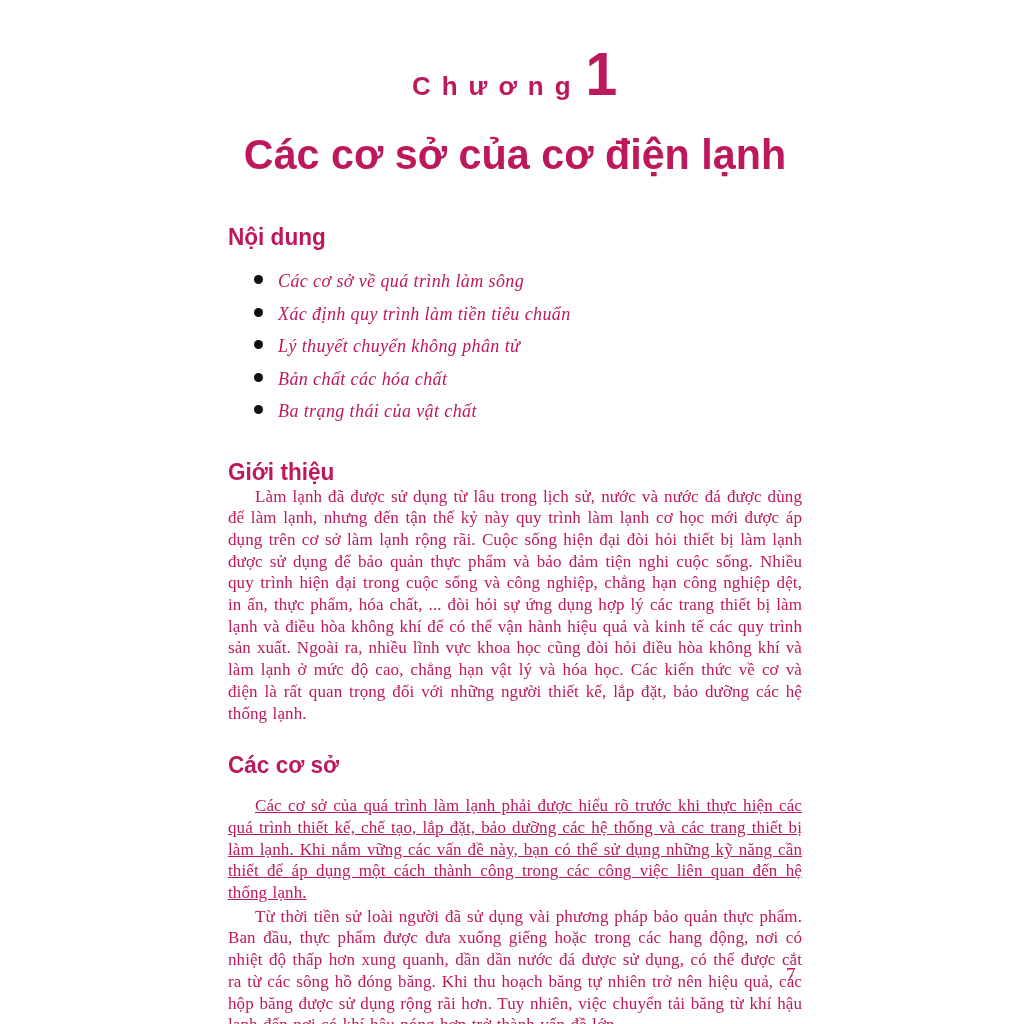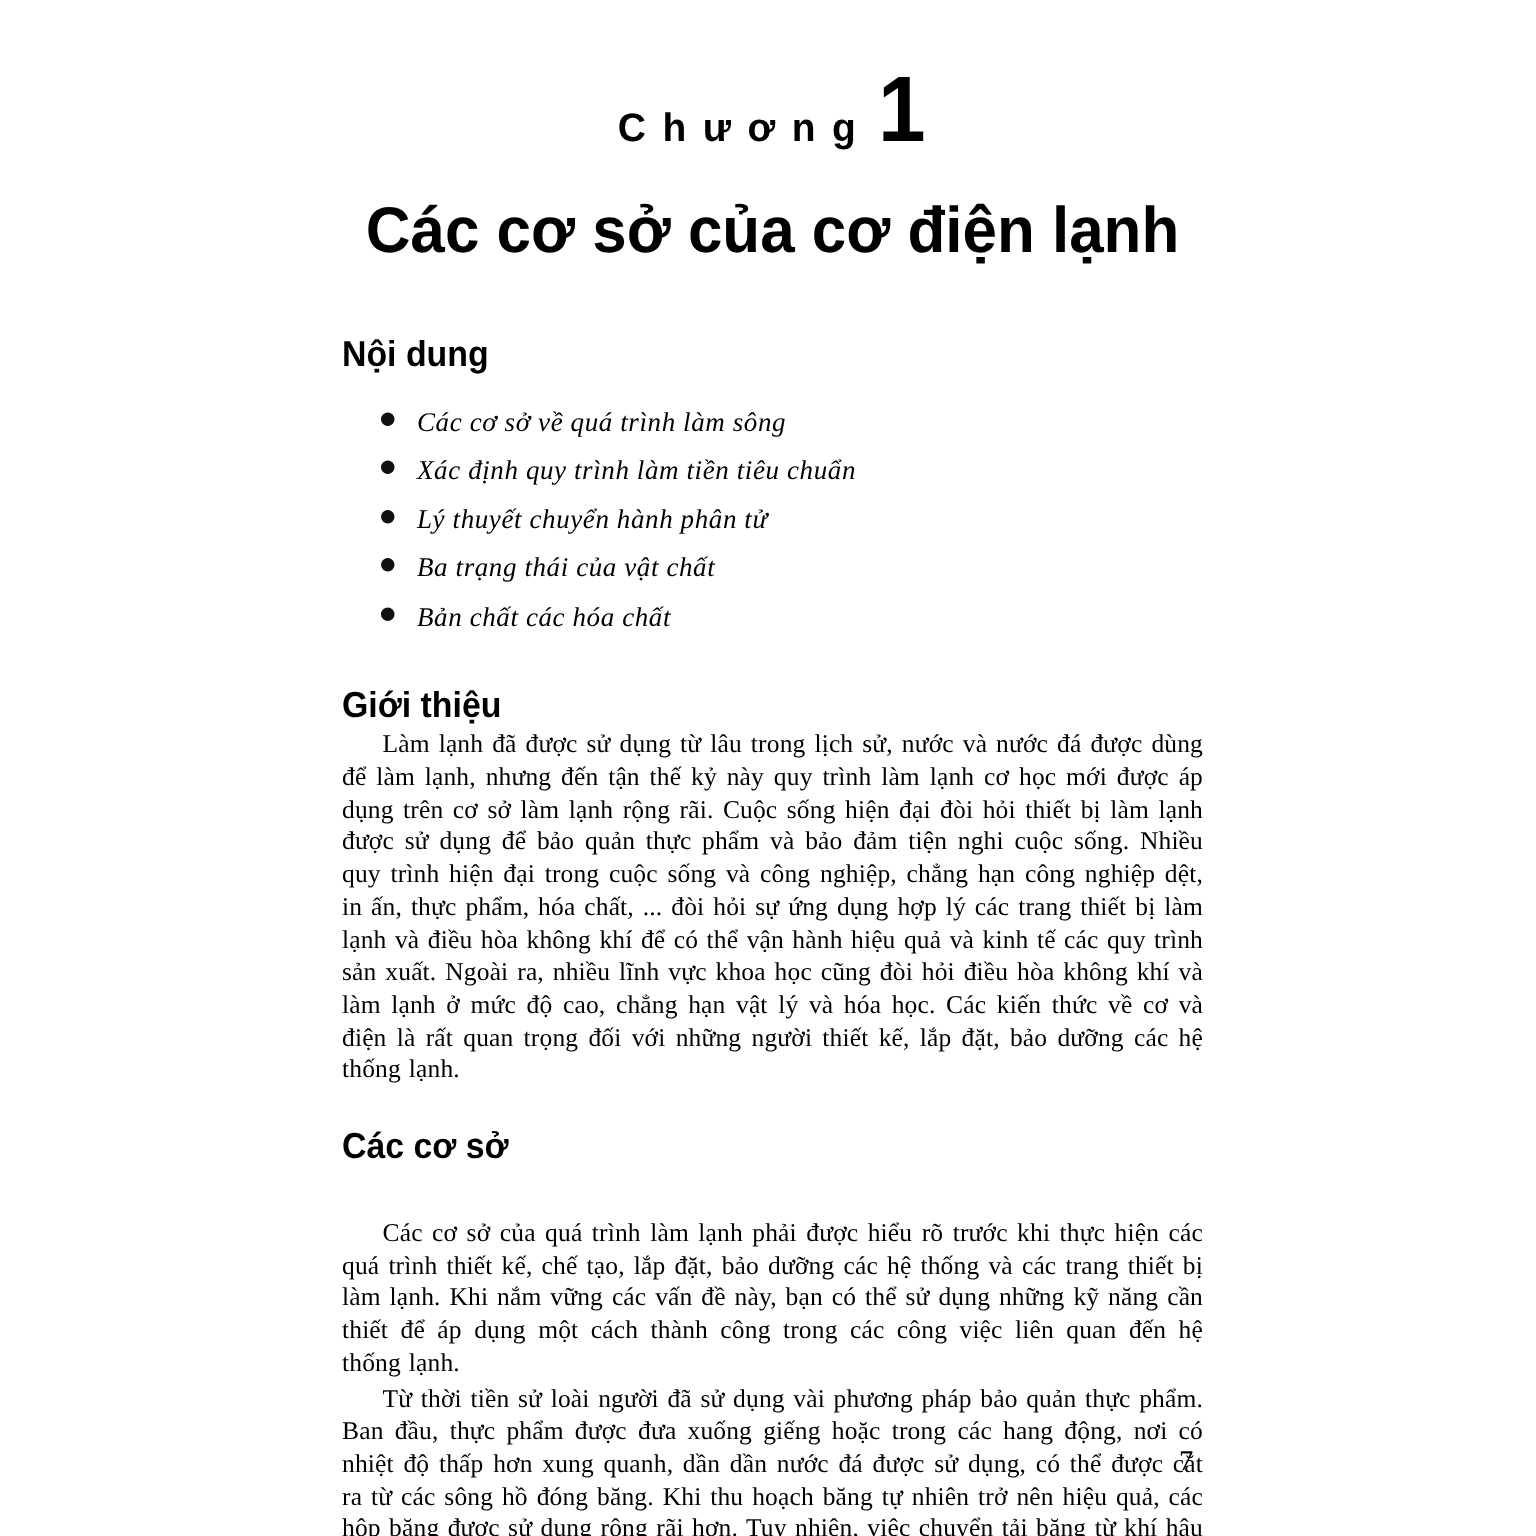--- a/index.html
+++ b/index.html
@@ -5,21 +5,21 @@
   html, body {
     margin: 0;
     padding: 0;
     background: #ffffff;
   }
   .page {
     position: relative;
     width: 1024px;
     height: 1024px;
     background: #ffffff;
-    color: #000000;
+    color: #be185d;
     font-family: "Liberation Serif", serif;
     overflow: hidden;
   }
   .content {
     position: absolute;
     left: 228px;
     top: 0;
     width: 574px;
   }
   
@@ -91,21 +91,21 @@
     font-size: 17px;
     line-height: 21.7px;
     text-align: justify;
     text-indent: 27px;
     letter-spacing: 0.1px;
     word-spacing: 1px;
   }
   .intro-heading { margin-top: 30px; }
   .intro-para { margin-top: 0; }
   .basics-heading { margin-top: 27px; }
-  .basics-para-1 { margin-top: 32px; }
+  .basics-para-1 { margin-top: 16px; text-decoration: underline; }
   .basics-para-2 { margin-top: 2px; }
   .page-number {
     position: absolute;
     left: 786px;
     top: 964px;
     font-size: 19px;
     font-family: "Liberation Serif", serif;
   }
 </style>
 </head>
@@ -127,29 +127,29 @@
       <div class="bullet-item">
         <span class="bullet-dot"></span>
         <span>Các cơ sở về quá trình làm sông</span>
       </div>
       <div class="bullet-item">
         <span class="bullet-dot"></span>
         <span>Xác định quy trình làm tiền tiêu chuẩn</span>
       </div>
       <div class="bullet-item">
         <span class="bullet-dot"></span>
-        <span>Lý thuyết chuyển hành phân tử</span>
+        <span>Lý thuyết chuyển không phân tử</span>
+      </div>
+      <div class="bullet-item">
+        <span class="bullet-dot"></span>
+        <span>Bản chất các hóa chất</span>
       </div>
       <div class="bullet-item">
         <span class="bullet-dot"></span>
         <span>Ba trạng thái của vật chất</span>
-      </div>
-      <div class="bullet-item">
-        <span class="bullet-dot"></span>
-        <span>Bản chất các hóa chất</span>
       </div>
     </div>
 
     <div class="section-heading intro-heading">Giới thiệu</div>
     <div class="para intro-para">Làm lạnh đã được sử dụng từ lâu trong lịch sử, nước và nước đá được dùng để làm lạnh, nhưng đến tận thế kỷ này quy trình làm lạnh cơ học mới được áp dụng trên cơ sở làm lạnh rộng rãi. Cuộc sống hiện đại đòi hỏi thiết bị làm lạnh được sử dụng để bảo quản thực phẩm và bảo đảm tiện nghi cuộc sống. Nhiều quy trình hiện đại trong cuộc sống và công nghiệp, chẳng hạn công nghiệp dệt, in ấn, thực phẩm, hóa chất, ... đòi hỏi sự ứng dụng hợp lý các trang thiết bị làm lạnh và điều hòa không khí để có thể vận hành hiệu quả và kinh tế các quy trình sản xuất. Ngoài ra, nhiều lĩnh vực khoa học cũng đòi hỏi điều hòa không khí và làm lạnh ở mức độ cao, chẳng hạn vật lý và hóa học. Các kiến thức về cơ và điện là rất quan trọng đối với những người thiết kế, lắp đặt, bảo dưỡng các hệ thống lạnh.</div>
 
     <div class="section-heading basics-heading">Các cơ sở</div>
     <div class="para basics-para-1">Các cơ sở của quá trình làm lạnh phải được hiểu rõ trước khi thực hiện các quá trình thiết kế, chế tạo, lắp đặt, bảo dưỡng các hệ thống và các trang thiết bị làm lạnh. Khi nắm vững các vấn đề này, bạn có thể sử dụng những kỹ năng cần thiết để áp dụng một cách thành công trong các công việc liên quan đến hệ thống lạnh.</div>
     <div class="para basics-para-2">Từ thời tiền sử loài người đã sử dụng vài phương pháp bảo quản thực phẩm. Ban đầu, thực phẩm được đưa xuống giếng hoặc trong các hang động, nơi có nhiệt độ thấp hơn xung quanh, dần dần nước đá được sử dụng, có thể được cắt ra từ các sông hồ đóng băng. Khi thu hoạch băng tự nhiên trở nên hiệu quả, các hộp băng được sử dụng rộng rãi hơn. Tuy nhiên, việc chuyển tải băng từ khí hậu lạnh đến nơi có khí hậu nóng hơn trở thành vấn đề lớn.</div>
 

